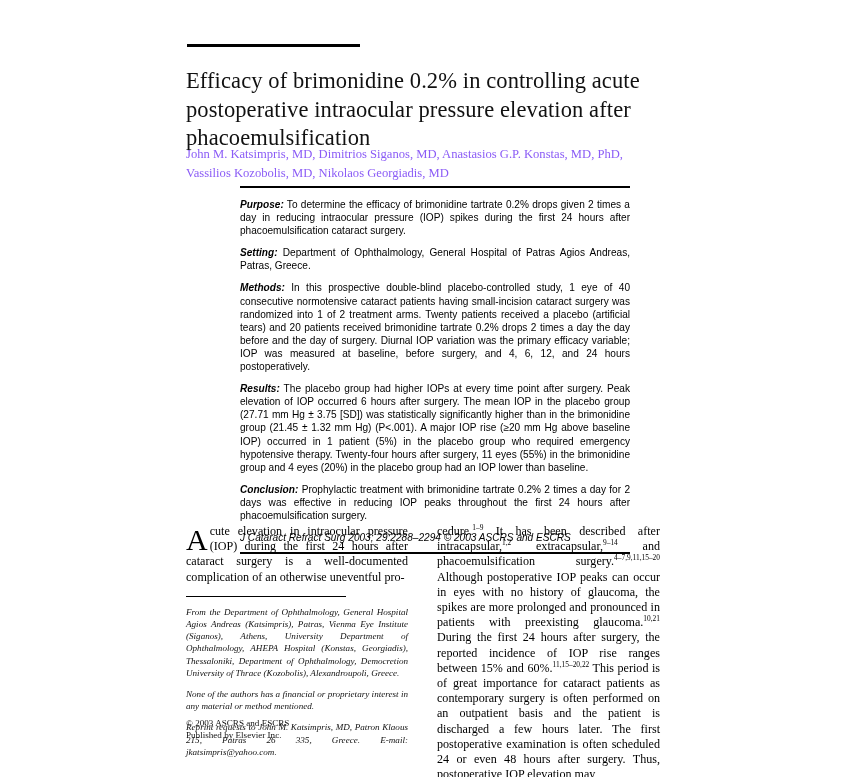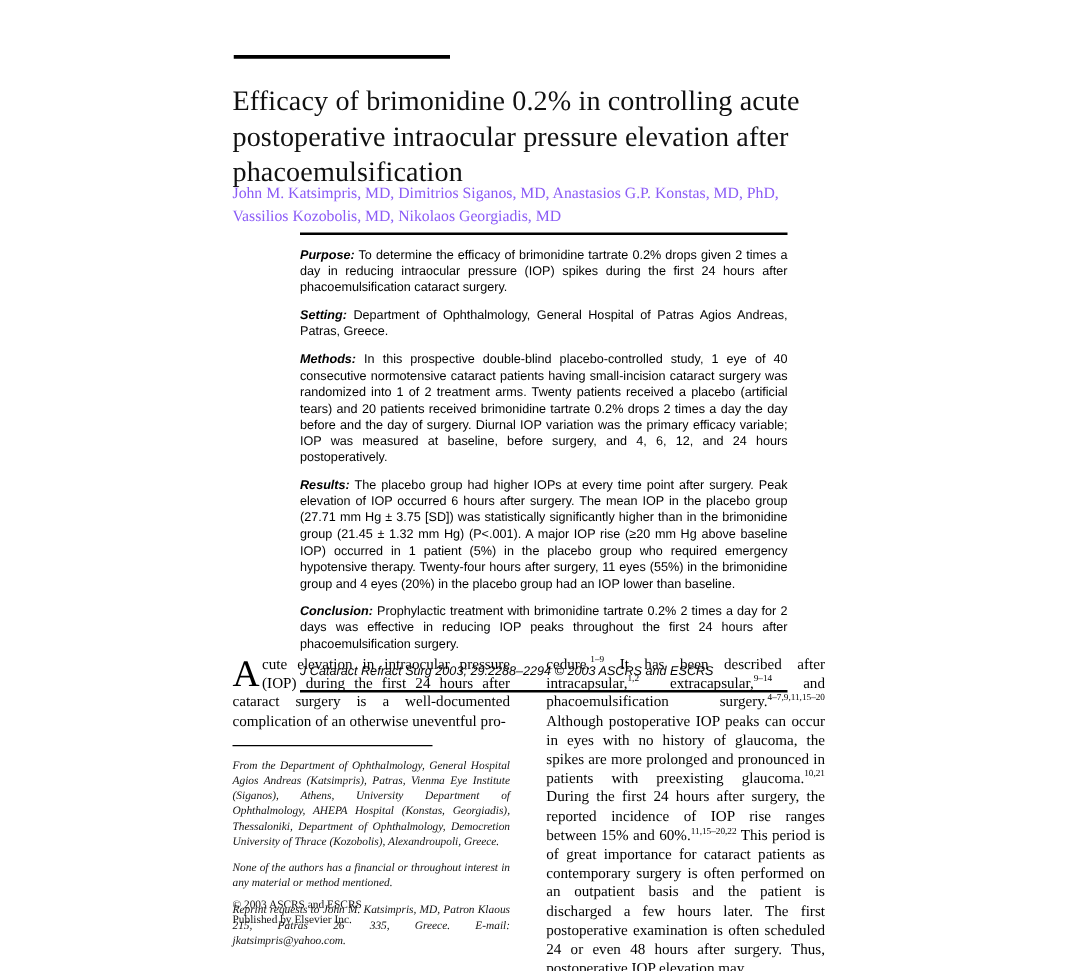--- a/index.html
+++ b/index.html
@@ -197,21 +197,21 @@
 
     <div class="abs-rule-bottom"></div>
   </div>
 
   <div class="col-left">
     <p class="body-p"><span class="dropcap">A</span><span>cute elevation in intraocular pressure (IOP) during the first 24 hours after cataract surgery is a well-documented complication of an otherwise uneventful pro-</span></p>
 
     <div class="fn-rule"></div>
 
     <p class="fn-p">From the Department of Ophthalmology, General Hospital Agios Andreas (Katsimpris), Patras, Vienma Eye Institute (Siganos), Athens, University Department of Ophthalmology, AHEPA Hospital (Konstas, Georgiadis), Thessaloniki, Department of Ophthalmology, Democretion University of Thrace (Kozobolis), Alexandroupoli, Greece.</p>
-    <p class="fn-p">None of the authors has a financial or throughout interest in any material or method mentioned.</p>
+    <p class="fn-p">None of the authors has a financial or proprietary interest in any material or method mentioned.</p>
     <p class="fn-p">Reprint requests to John M. Katsimpris, MD, Patron Klaous 215, Patras 26 335, Greece. E-mail: jkatsimpris@yahoo.com.</p>
   </div>
 
   <div class="col-right">
     <p class="body-p"><span>cedure.</span><sup>1–9</sup><span> It has been described after intracapsular,</span><sup>1,2</sup><span> extracapsular,</span><sup>9–14</sup><span> and phacoemulsification surgery.</span><sup>4–7,9,11,15–20</sup><span> Although postoperative IOP peaks can occur in eyes with no history of glaucoma, the spikes are more prolonged and pronounced in patients with preexisting glaucoma.</span><sup>10,21</sup><span> During the first 24 hours after surgery, the reported incidence of IOP rise ranges between 15% and 60%.</span><sup>11,15–20,22</sup><span> This period is of great importance for cataract patients as contemporary surgery is often performed on an outpatient basis and the patient is discharged a few hours later. The first postoperative examination is often scheduled 24 or even 48 hours after surgery. Thus, postoperative IOP elevation may</span></p>
   </div>
 
   <div class="imprint-left">
     <div>© 2003 ASCRS and ESCRS</div>
     <div>Published by Elsevier Inc.</div>

